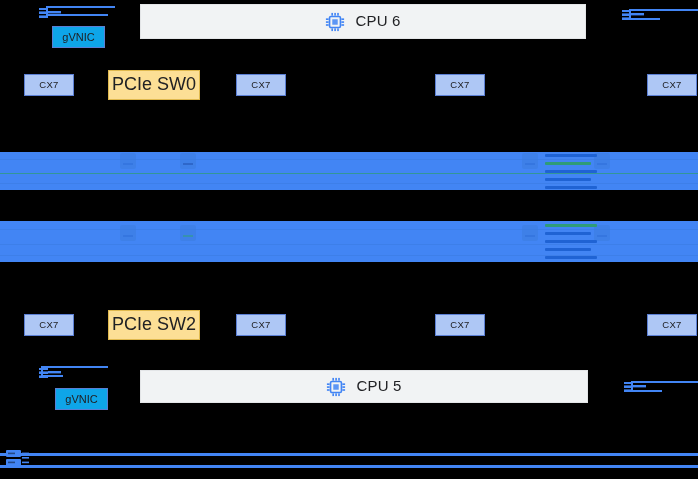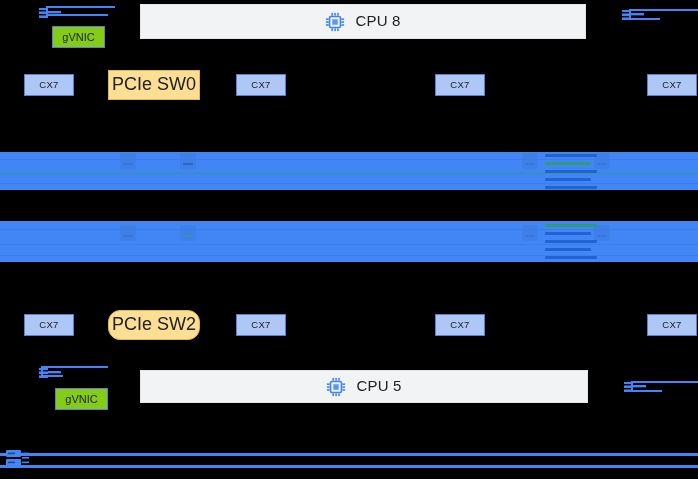--- a/index.html
+++ b/index.html
@@ -50,21 +50,21 @@
   }
   
   .pcie {
     background: #fcdf95;
     border: 1px solid #e0b94e;
     font-size: 18px;
     color: #202124;
   }
   
   .gvnic {
-    background: #84cc16;
+    background: #0ea5e9;
     border: 1px solid #5b7fd4;
     font-size: 11px;
     color: #202124;
   }
   
   .nvlink {
     background: #d7e3d0;
     border: 1px solid #bccfb4;
     font-size: 15px;
     color: #202124;
@@ -169,21 +169,21 @@
             <rect x="13.4" y="18" width="1.8" height="3"></rect>
           <rect x="1" y="7" width="3" height="1.8"></rect>
             <rect x="1" y="10.2" width="3" height="1.8"></rect>
             <rect x="1" y="13.4" width="3" height="1.8"></rect>
           <rect x="18" y="7" width="3" height="1.8"></rect>
             <rect x="18" y="10.2" width="3" height="1.8"></rect>
             <rect x="18" y="13.4" width="3" height="1.8"></rect>
         </g>
       </svg>
     </span>
-    <span class="label">CPU 8</span>
+    <span class="label">CPU 6</span>
   </div>
 
   <div class="nic-icon" style="left:622px; top:8px;">
     <svg viewBox="0 0 22 16" width="22" height="16">
       <rect x="0" y="2" width="9" height="10" fill="#4285f4"></rect>
       <rect x="0" y="4" width="9" height="1.4" fill="#000"></rect>
       <rect x="0" y="8" width="9" height="1.4" fill="#000"></rect>
       <rect x="9" y="5" width="13" height="2.4" fill="#4285f4"></rect>
     </svg>
   </div>
@@ -286,21 +286,21 @@
     <i style="top:10px; width:46px;"></i>
     <i style="top:18px; width:52px;"></i>
     <i style="top:26px; width:46px;"></i>
     <i style="top:34px; width:52px;"></i>
   </div>
 
   <div class="node cx7" style="left:24px; top:314px; width:50px; height:22px;">
     <span>CX7</span>
   </div>
 
-  <div class="node pcie" style="left:108px; top:310px; width:92px; height:30px;border-radius:12px;">
+  <div class="node pcie" style="left:108px; top:310px; width:92px; height:30px;">
     <span>PCIe SW2</span>
   </div>
 
   <div class="node cx7" style="left:236px; top:314px; width:50px; height:22px;">
     <span>CX7</span>
   </div>
 
   <div class="node cx7" style="left:435px; top:314px; width:50px; height:22px;">
     <span>CX7</span>
   </div>

